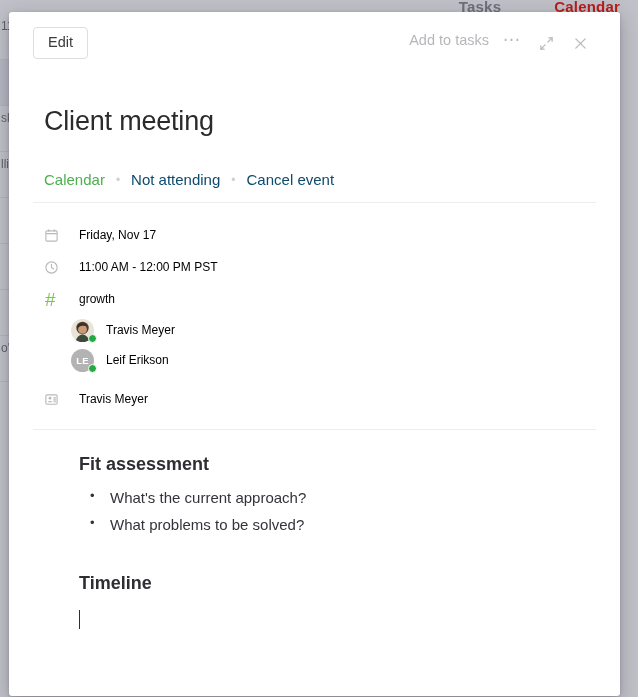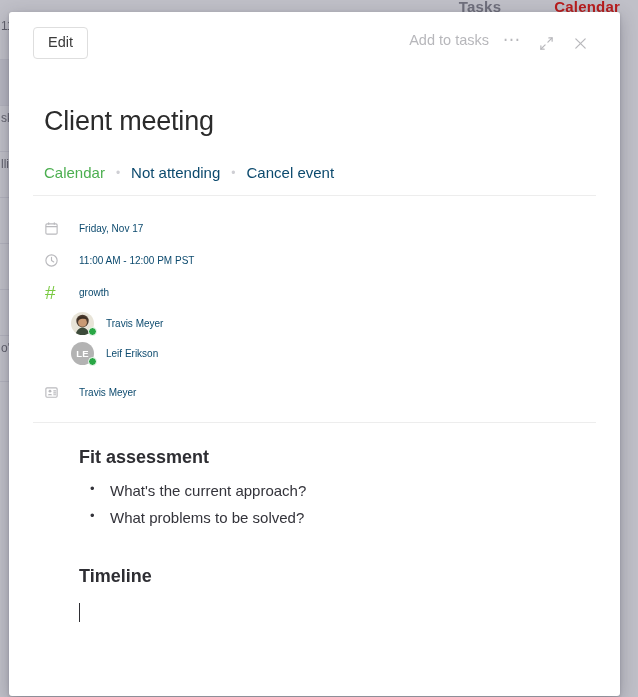--- a/index.html
+++ b/index.html
@@ -117,21 +117,21 @@
   .hdr-icon.dots { font-size: 17px; letter-spacing: 1.5px; padding-bottom: 7px; }
 
   
   .modal-body { padding: 0 24px; }
 
   .event-title {
     font-size: 27px;
     color: #2b2b2b;
     font-weight: normal;
     letter-spacing: -.2px;
-    margin: 32px 0 27px 11px;
+    margin: 32px 0 34px 11px;
   }
 
   .rsvp-row {
     display: flex;
     align-items: center;
     gap: 11px;
     padding: 0 0 14px 11px;
     border-bottom: 1px solid #ededed;
   }
   .rsvp {
@@ -154,22 +154,22 @@
     gap: 0;
   }
   .detail-row .ico {
     width: 35px;
     flex: 0 0 35px;
     display: flex;
     align-items: center;
     color: #b9b9bd;
   }
   .detail-row .txt {
-    font-size: 10px;
-    color: #0c4a6e;
+    font-size: 12px;
+    color: #000000;
     white-space: nowrap;
   }
   .hash {
     color: #7ac943;
     font-size: 19px;
     font-weight: normal;
     line-height: 1;
     padding-left: 1px;
   }
 

